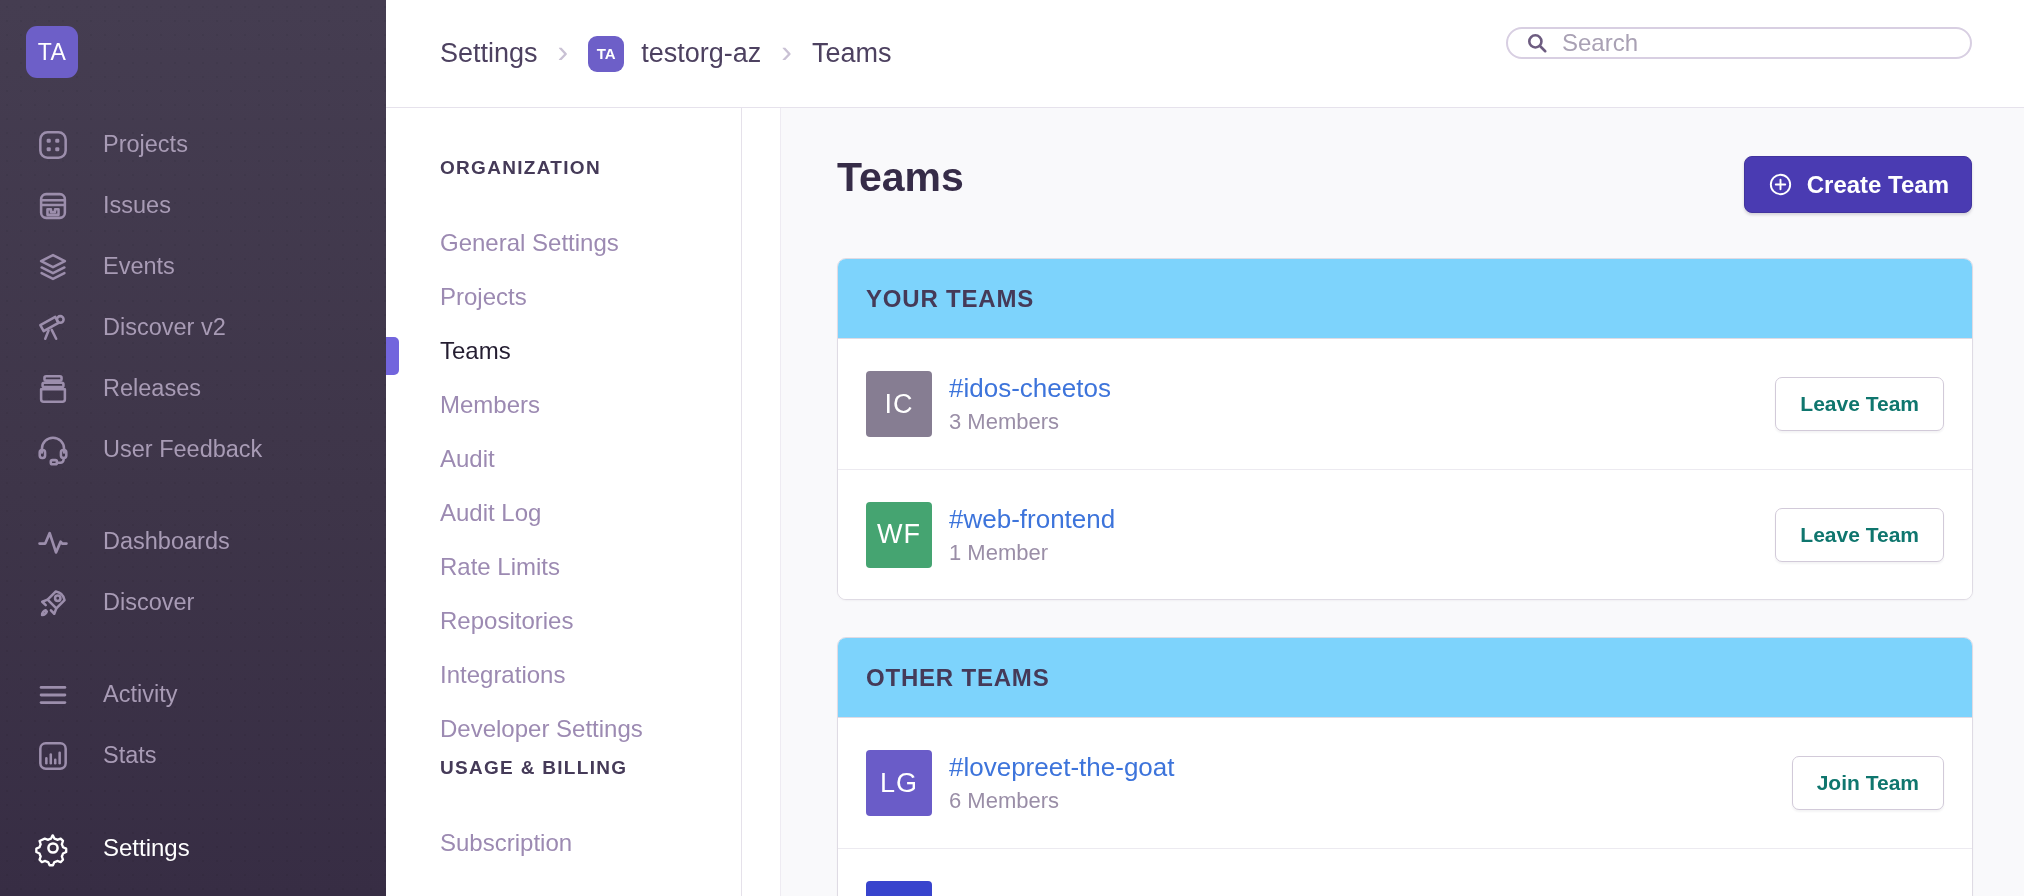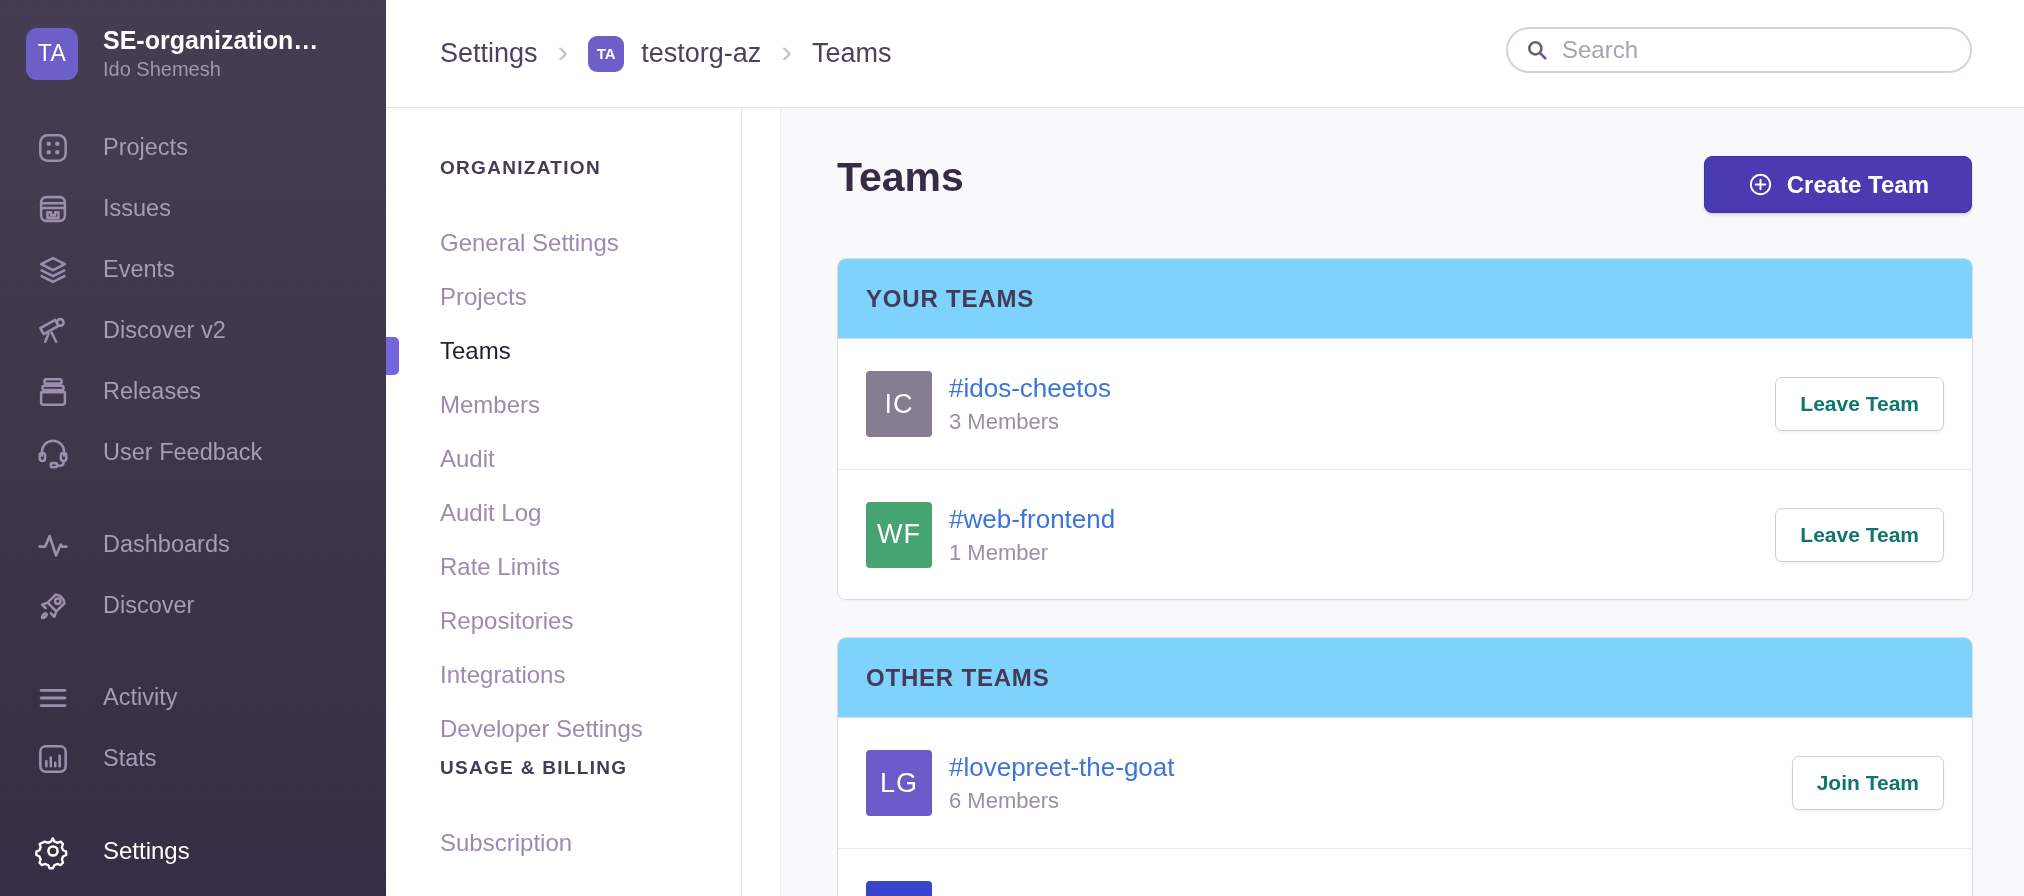--- a/index.html
+++ b/index.html
@@ -58,21 +58,21 @@
   .breadcrumb { display:flex; align-items:center; margin-left:54px; font-size:27px; color:#4d4160; }
   .crumb { cursor:pointer; white-space:nowrap; }
   .crumb-sep { color:#c9c1d4; font-size:32px; margin:0 20px; font-weight:300; line-height:1; transform:translateY(-3px); }
   .crumb-org { display:flex; align-items:center; }
   .crumb-badge {
     width:36px; height:36px; border-radius:9px; background:#6d5fc8; color:#fff;
     font-size:15px; font-weight:bold; display:flex; align-items:center; justify-content:center;
     margin-right:17px;
   }
   .searchbox {
-    position:absolute; right:52px; top:27px; width:466px; height:46px;
+    position:absolute; right:52px; top:27px; width:466px; height:32px;
     border:2px solid #d8cfe2; border-radius:24px; background:#fff;
     display:flex; align-items:center; padding:0 16px;
   }
   .searchbox svg { width:26px; height:26px; color:#6d5c80; flex:0 0 auto; }
   .searchbox input {
     border:none; outline:none; background:transparent; margin-left:12px; width:100%;
     font-family:"Liberation Sans", sans-serif; font-size:24px; color:#43384f;
   }
   .searchbox input::placeholder { color:#a9a1b4; opacity:1; }
 
@@ -91,21 +91,21 @@
   }
   .snav-item.active { color:#241d31; }
 
   
   .content { position:absolute; left:742px; top:108px; right:0; bottom:0; background:#ffffff; overflow:hidden; }
   .content-bg { position:absolute; left:38px; top:0; right:0; bottom:0; background:#f9f9fb; border-left:1px solid #eeebf2; }
   .page-title {
     position:absolute; left:95px; top:46px; font-size:41px; font-weight:bold; color:#362c48;
   }
   .create-btn {
-    position:absolute; right:52px; top:48px; height:57px; padding:0 42px;
+    position:absolute; right:52px; top:48px; height:57px; padding:0 22px;
     background:#4a3bb2; border:1px solid #42349e; border-radius:8px; color:#ffffff;
     font-family:"Liberation Sans", sans-serif; font-size:24px; font-weight:bold;
     display:flex; align-items:center; cursor:pointer;
     box-shadow:0 2px 3px rgba(45,35,60,0.18);
   }
   .create-btn svg { width:27px; height:27px; margin-right:13px; }
 
   .panels { position:absolute; left:95px; top:150px; width:1136px; }
   .panel {
     background:#ffffff; border:1px solid #dfdbe4; border-radius:9px;
@@ -138,24 +138,20 @@
   .team-row.partial { height:120px; align-items:flex-start; padding-top:32px; }
 </style>
 </head>
 <body>
 
 <div class="page">
 
   <aside class="sidebar">
     <div class="org-header">
       <div class="org-avatar">TA</div>
-      <div class="org-meta">
-        <div class="org-name">SE-organization…</div>
-        <div class="org-user">Ido Shemesh</div>
-      </div>
     </div>
 
     <nav class="side-nav">
       <div class="nav-group">
         <div class="nav-item">
           <span class="nicon">
             <svg viewBox="0 0 24 24" fill="none" stroke="currentColor" stroke-width="1.6" stroke-linecap="round" stroke-linejoin="round">
               <rect x="4" y="4" width="16" height="16" rx="4.5"></rect>
               <rect x="8" y="8" width="2.6" height="2.6" rx="0.8" fill="currentColor" stroke="none"></rect>
               <rect x="13.4" y="8" width="2.6" height="2.6" rx="0.8" fill="currentColor" stroke="none"></rect>

